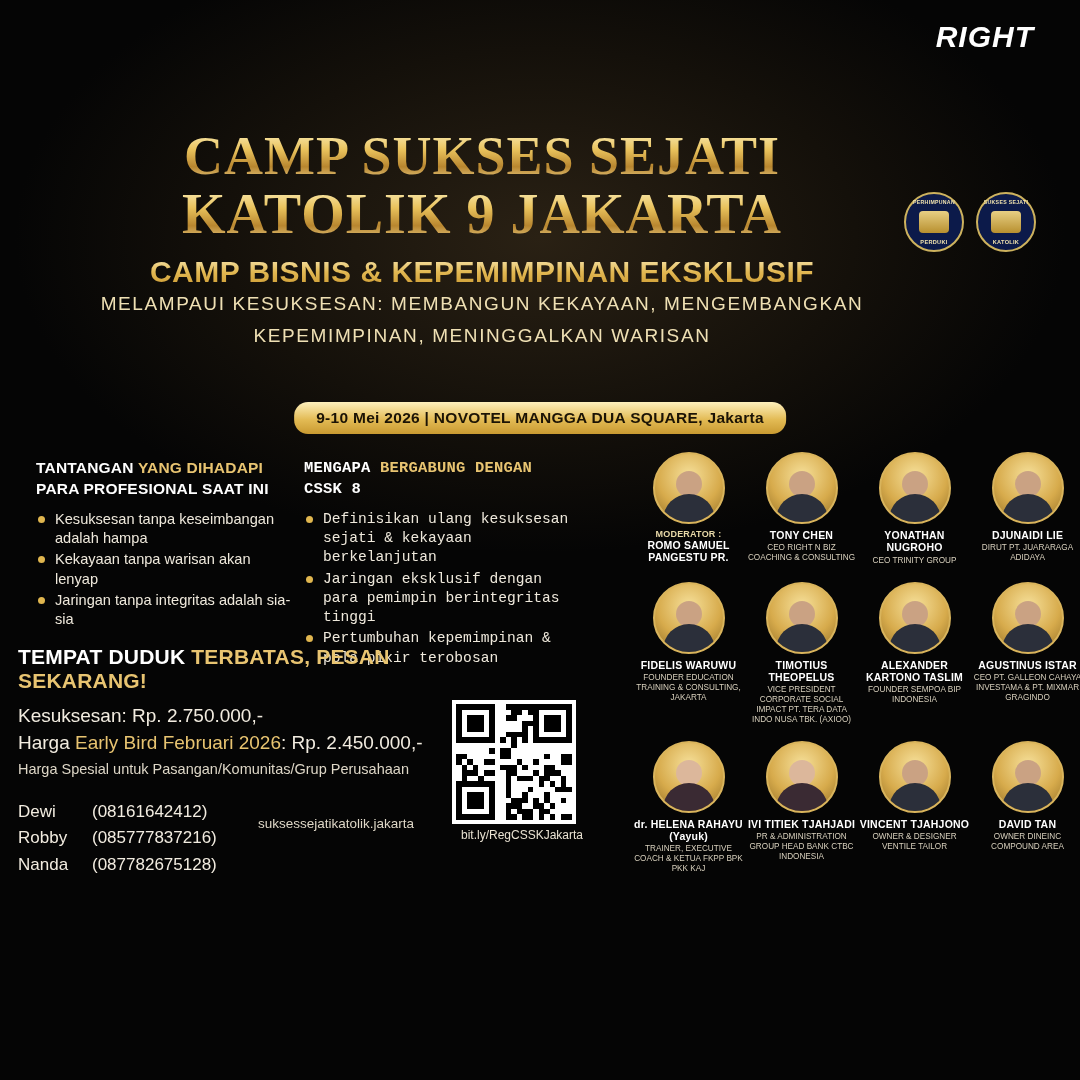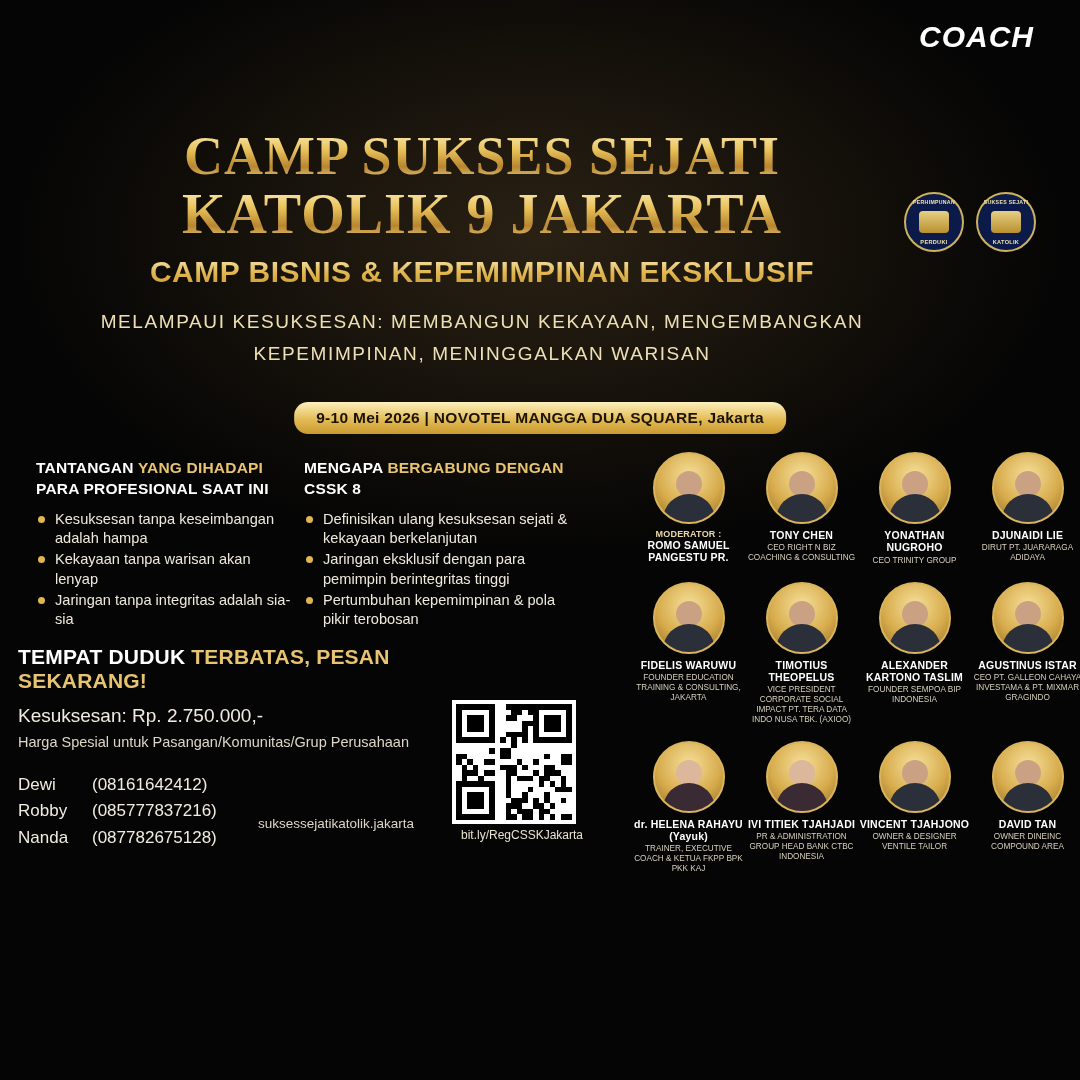--- a/index.html
+++ b/index.html
@@ -40,39 +40,38 @@
   }
   .t2 { font-size: 56px; }
   .t3 {
     margin-top: 10px;
     font-size: 30px; font-weight: bold; letter-spacing: 0.5px;
     background: linear-gradient(180deg, #fbeec0 0%, #e2b852 50%, #c9972f 100%);
     -webkit-background-clip: text; background-clip: text;
     color: transparent; -webkit-text-fill-color: transparent;
   }
   .t4 {
-    margin-top: 18px;
     font-size: 19px; letter-spacing: 1.6px; line-height: 1.6;
     color: #efe0b4; font-weight: normal;
   }
 
   
   .pill {
     position: absolute; top: 402px; left: 50%; transform: translateX(-50%);
     background: linear-gradient(180deg, #fdf0bd 0%, #e3bb55 55%, #c99a31 100%);
     color: #1b1305;
     border-radius: 14px;
     padding: 7px 22px;
     font-size: 15.5px; font-weight: bold; letter-spacing: 0.3px;
     white-space: nowrap;
   }
 
   
   .col-left { position: absolute; top: 458px; left: 36px; width: 258px; }
-  .col-mid  { position: absolute; top: 458px; left: 304px; width: 278px; }
+  .col-mid  { position: absolute; top: 458px; left: 304px; width: 278px; font-family: Liberation Mono, monospace; }
   .colhead {
     font-size: 15.5px; font-weight: bold; line-height: 1.35; letter-spacing: 0.2px;
     color: #ffffff;
   }
   .colhead .gold { color: #e8c471; }
   ul.bul { list-style: none; margin-top: 10px; }
   ul.bul li {
     position: relative;
     padding-left: 19px;
     font-size: 14.6px;
@@ -183,21 +182,21 @@
     width: 30px; height: 22px; border-radius: 4px;
     background: linear-gradient(180deg,#e7cf84,#b8902f);
   }
   .logo.two { background: #0c1a4a; }
 </style>
 </head>
 <body>
 
 <div id="poster">
 
-  <div class="iklan">COACH</div>
+  <div class="iklan">RIGHT</div>
 
   <div class="logos">
     <div class="logo">
       <div class="lt">PERHIMPUNAN</div>
       <div class="core"></div>
       <div class="lb">PERDUKI</div>
     </div>
     <div class="logo two">
       <div class="lt">SUKSES SEJATI</div>
       <div class="core"></div>
@@ -240,20 +239,23 @@
       <li>Pertumbuhan kepemimpinan &amp; pola pikir terobosan</li>
     </ul>
   </div>
 
   <div class="offer">
     <h3>
       <span>TEMPAT DUDUK</span>
       <span class="gold">TERBATAS, PESAN SEKARANG!</span>
     </h3>
     <div class="line1">Kesuksesan: Rp. 2.750.000,-</div>
+    <div class="line2">
+      <span>Harga </span><span class="gold">Early Bird Februari 2026</span><span>: Rp. 2.450.000,-</span>
+    </div>
     <div class="line3">Harga Spesial untuk Pasangan/Komunitas/Grup Perusahaan</div>
     <div class="contacts">
       <div><span class="nm">Dewi</span><span>(08161642412)</span></div>
       <div><span class="nm">Robby</span><span>(085777837216)</span></div>
       <div><span class="nm">Nanda</span><span>(087782675128)</span></div>
     </div>
   </div>
 
   <div class="handle">suksessejatikatolik.jakarta</div>
 

